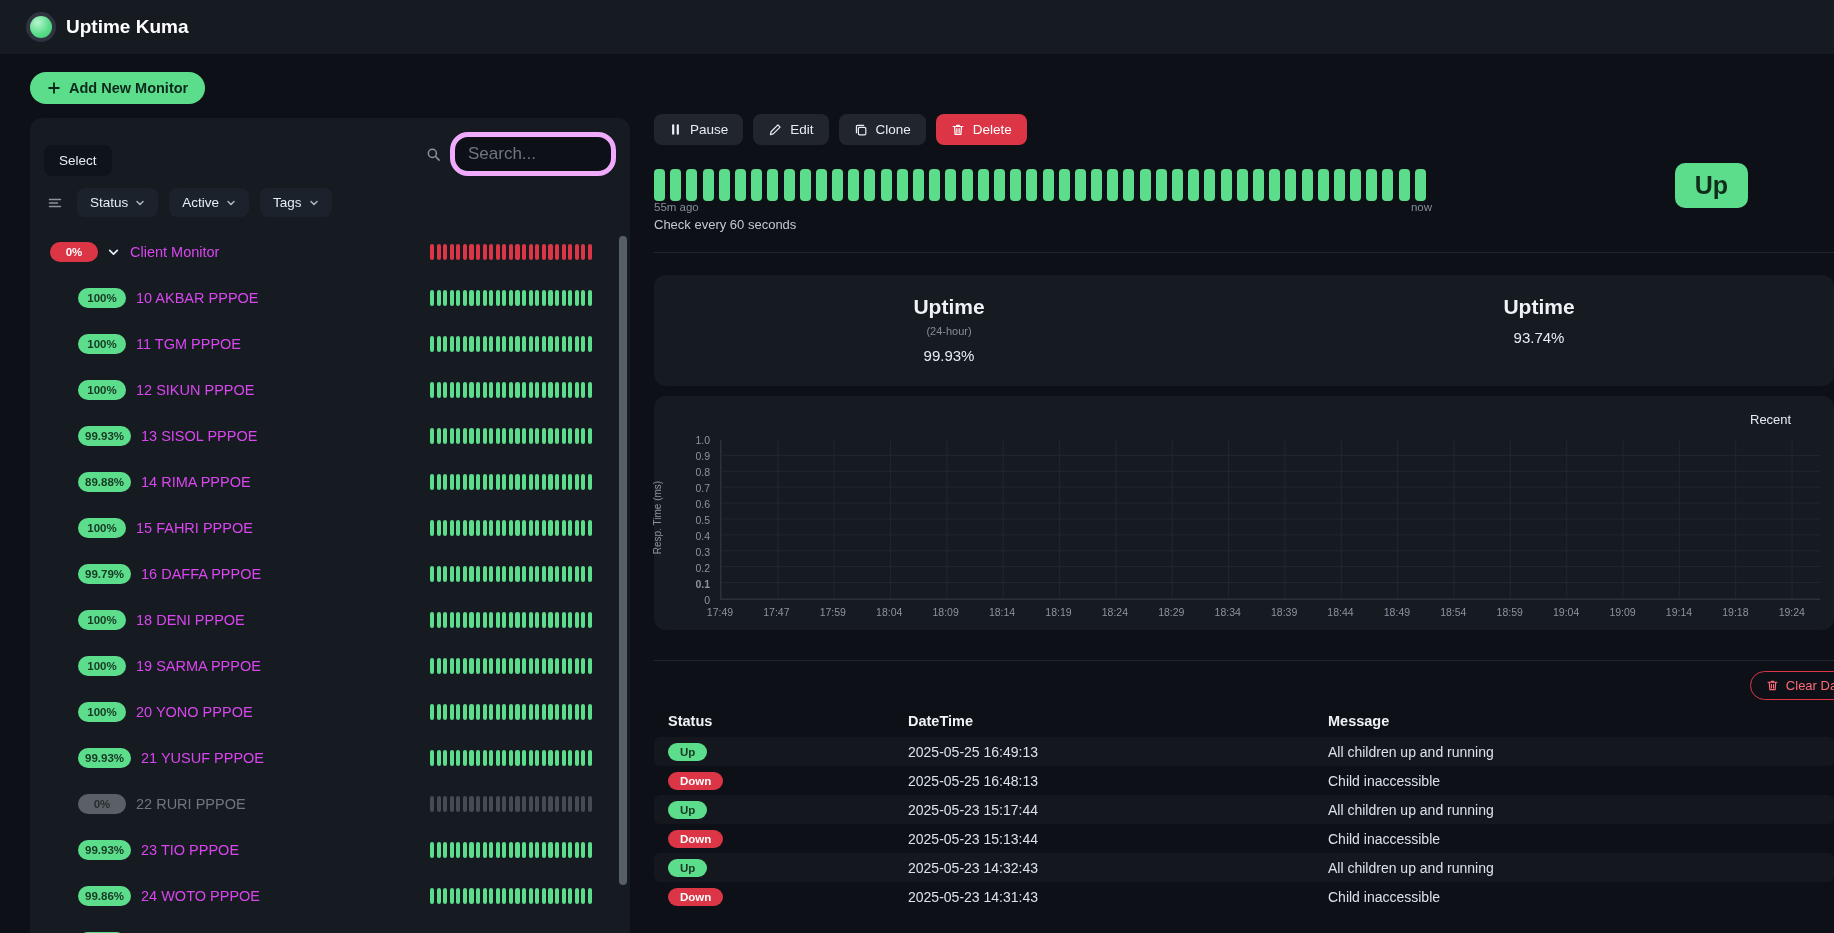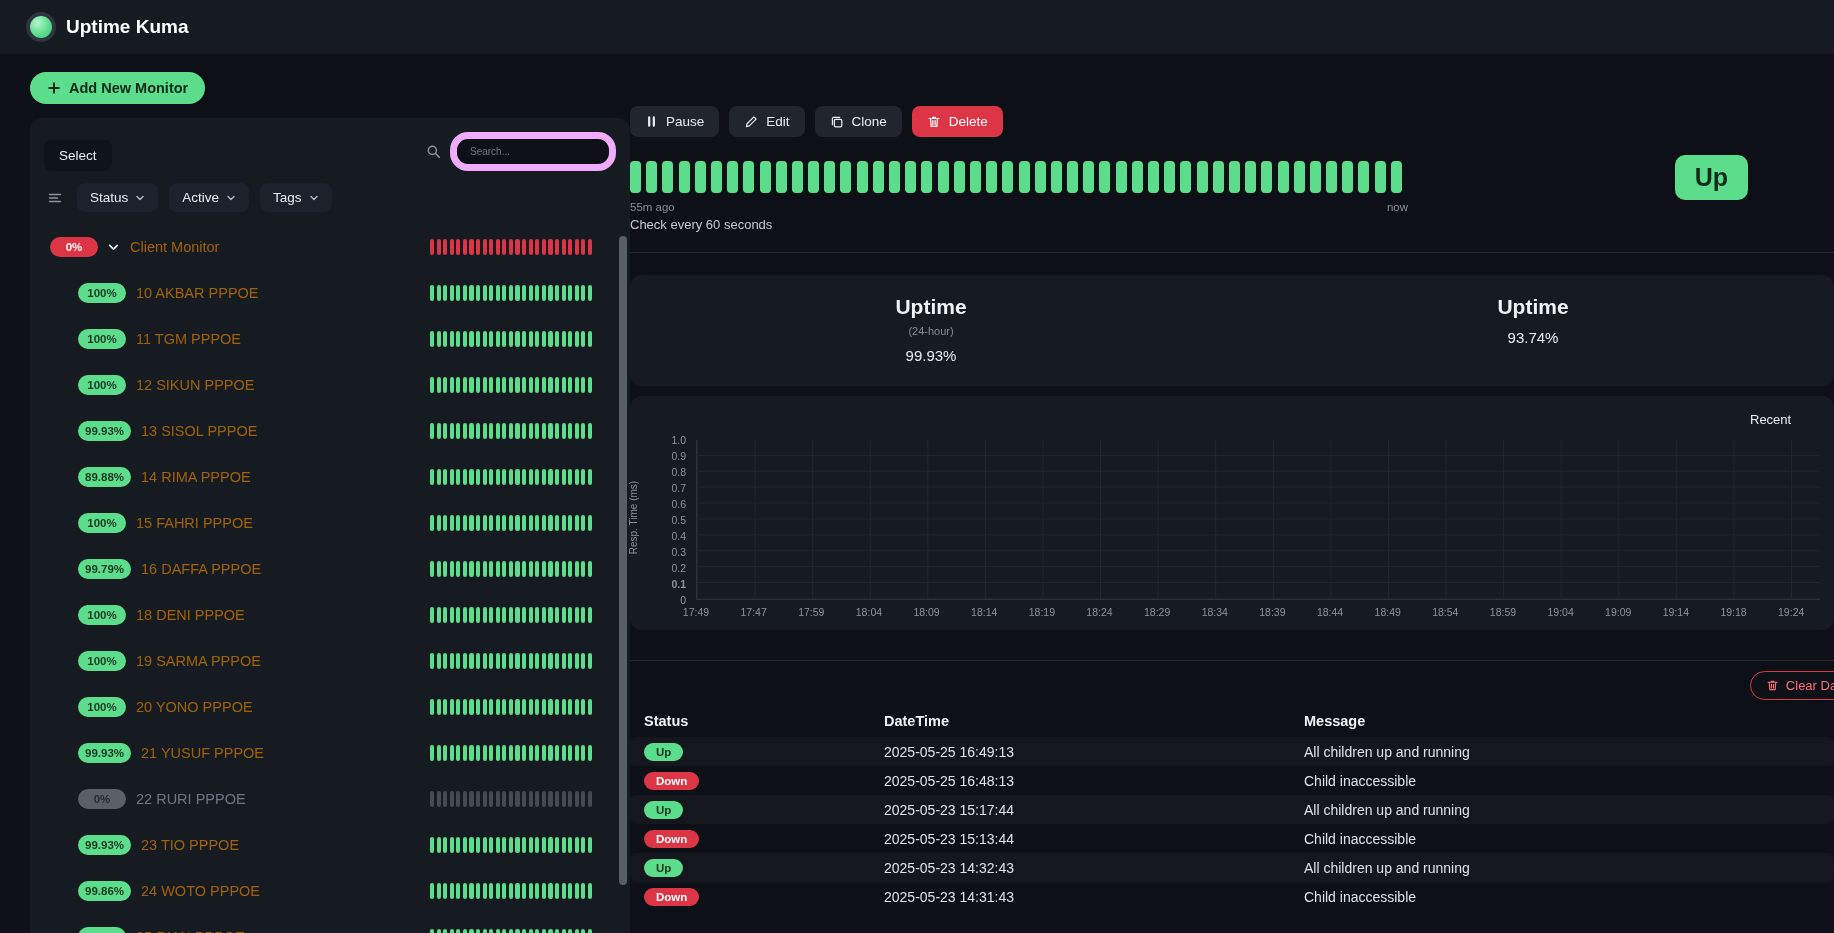--- a/index.html
+++ b/index.html
@@ -14,63 +14,63 @@
 .logo{width:30px;height:30px;border-radius:50%;background:#2e3440;position:relative}
 .logo::after{content:"";position:absolute;inset:4px;border-radius:50%;background:radial-gradient(circle at 35% 30%,#b7f5cf 0%,#5cdd8b 55%,#3fc773 100%)}
 .brand-text{font-size:19px;font-weight:700;color:#fff}
 .nav-right{display:flex;align-items:center;gap:22px}
 .pill{display:flex;align-items:center;gap:8px;border-radius:50px;padding:8px 16px;font-size:14px;font-weight:500}
 .pill-blue{background:#0d9ee0;color:#fff}
 .pill-green{background:#5cdd8b;color:#0b2a1a;font-weight:700}
 .nav-link{display:flex;align-items:center;gap:8px;color:#e6edf3;font-size:14px;cursor:pointer}
 
 
-.layout{display:flex;padding:18px 0 0 30px;height:879px}
+.layout{display:flex;gap:24px;padding:18px 0 0 30px;height:879px}
 
 
 .sidebar{width:600px;flex-shrink:0;display:flex;flex-direction:column}
 .btn-add{display:inline-flex;align-items:center;gap:8px;background:#5cdd8b;color:#0b2a1a;font-weight:700;font-size:14.5px;border-radius:50px;padding:8px 17px;width:fit-content}
 .side-card{margin-top:14px;background:#161b22;border-radius:12px;padding:14px 14px 0 14px;flex:1;margin-bottom:-16px;position:relative;overflow:hidden;display:flex;flex-direction:column}
 .side-toolbar{display:flex;align-items:flex-end;justify-content:space-between}
 .btn-select{background:#0f141a;color:#e6edf3;font-size:13.5px;padding:8px 15px;border-radius:8px}
 .search-wrap{display:flex;align-items:center;gap:9px;color:#8b949e}
-.search-input{width:166px;background:#0d1117;border:7px solid #f0abfc;border-radius:18px;color:#e6edf3;font-size:10px;padding:7px 13px;outline:none;font-family:inherit}
+.search-input{width:166px;background:#0d1117;border:5px solid #f0abfc;border-radius:18px;color:#e6edf3;font-size:17px;padding:7px 13px;outline:none;font-family:inherit}
 .search-input::placeholder{color:#6e7681}
 .filters{display:flex;align-items:center;gap:11px;margin-top:12px}
 .filter-icon{color:#8b949e;padding:0 3px;cursor:pointer}
 .filter-btn{display:flex;align-items:center;gap:7px;background:#1c222b;color:#e6edf3;font-size:13.5px;padding:7px 13px;border-radius:8px}
 .filter-btn svg{color:#adb5bd}
 .monitor-list{margin-top:12px;flex:1;overflow:hidden}
 .mrow{display:flex;align-items:center;height:46px;border-radius:10px;padding:0 24px 0 6px;cursor:pointer}
 .mrow.child{padding-left:34px}
 .m-badge{min-width:48px;text-align:center;font-size:11.5px;font-weight:700;border-radius:12px;padding:4px 7px}
 .s-up .m-badge{background:#5cdd8b;color:rgba(0,0,0,.75)}
 .s-down .m-badge{background:#dc3545;color:#fff}
 .s-paused .m-badge{background:#596066;color:#272c31}
 .chev{color:#e6edf3;margin-left:9px}
-.m-name{margin-left:10px;font-size:14.5px;color:#a16207;white-space:nowrap}
+.m-name{margin-left:10px;font-size:14.5px;color:#d946ef;white-space:nowrap}
 .s-paused .m-name{color:#6e7680}
 .beats{margin-left:auto;display:flex;align-items:center;gap:2.4px}
 .beats i{display:block;width:4.2px;height:16px;border-radius:2.2px}
 .s-up .beats i{background:#5cdd8b}
 .s-down .beats i{background:#dc3545}
 .s-paused .beats i{background:#454b52}
 .scroll-thumb{position:absolute;top:118px;bottom:64px;right:3px;width:8px;border-radius:4px;background:#565e66;cursor:pointer}
 
 
 .main{flex:1;position:relative;padding-top:14px}
 .title{font-size:28px;font-weight:700;color:#fff;letter-spacing:.3px}
-.actions{display:flex;gap:10px;margin-top:20px}
+.actions{display:flex;gap:10px;margin-top:28px}
 .act{display:flex;align-items:center;gap:8px;background:#21262d;color:#e6edf3;font-size:13.5px;border-radius:8px;padding:8px 15px}
 .act-danger{background:#dc3545;color:#fff}
 .hb-row{display:flex;align-items:flex-start;margin-top:24px}
 .hb-wrap{width:778px}
 .hb-bars{display:flex;gap:5.2px;align-items:center}
 .hb-bars i{display:block;width:11px;height:32px;border-radius:4px;background:#5cdd8b}
-.hb-labels{display:flex;justify-content:space-between;margin-top:8px;font-size:11.5px;color:#848d97}
+.hb-labels{display:flex;justify-content:space-between;margin-top:0;font-size:11.5px;color:#848d97}
 .up-badge{margin-left:auto;margin-right:86px;margin-top:-6px;background:#5cdd8b;color:rgba(0,0,0,.8);font-size:25px;font-weight:700;padding:8px 20px;border-radius:10px}
 .check-interval{margin-top:4px;font-size:13px;color:#c2c9d1}
 .divider{border:0;border-top:1px solid #22272e;margin:20px 0 0 0}
 .divider2{margin-top:30px}
 .stats-box{margin-top:22px;background:#161b22;border-radius:12px;display:flex;padding:20px 0 22px 0}
 .stat{flex:1;text-align:center}
 .stat-label{font-size:21px;font-weight:700;color:#f0f3f6}
 .stat-period{font-size:11px;color:#848d97;margin-top:6px}
 .stat-value{font-size:15px;color:#e6edf3;margin-top:10px}
 

